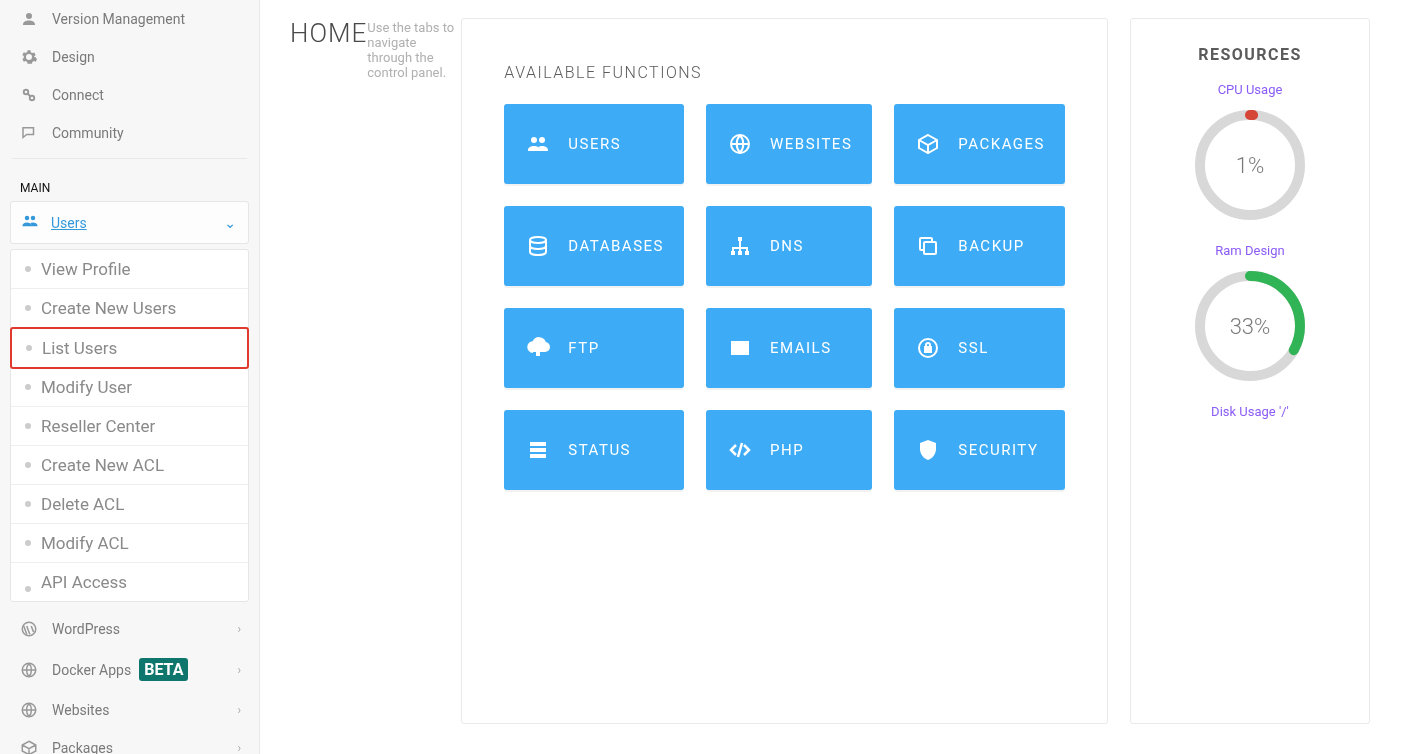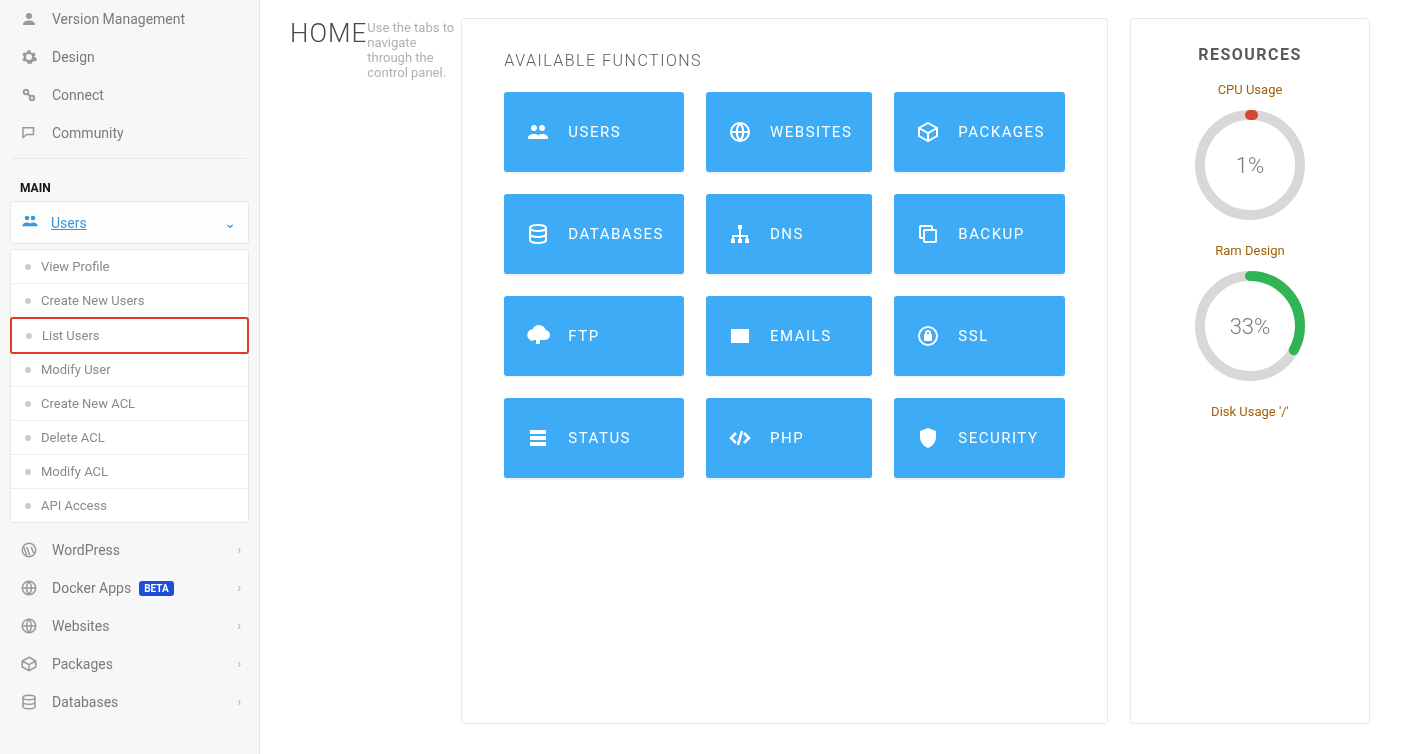--- a/index.html
+++ b/index.html
@@ -38,21 +38,21 @@
 }
 .side-link .chev {
   position: absolute;
   right: 18px;
   color: #aaa;
   font-size: 12px;
 }
 .side-section-label {
   color: #111;
   font-size: 12px;
-  font-weight: 700;
+  font-weight: 400;
   padding: 14px 20px 6px 20px;
 }
 .side-selected {
   margin: 0 10px 5px 10px;
   padding: 10px 10px;
   background: #fdfdfd;
   border: 1px solid #e6e6e6;
   border-radius: 3px;
   display: flex;
   align-items: center;
@@ -70,44 +70,44 @@
   position: absolute; right:12px; color:#3498db;
 }
 .submenu {
   margin: 0 10px 8px 10px;
   border: 1px solid #e6e6e6;
   border-radius: 3px;
   background: #fff;
 }
 .submenu-item {
   padding: 9px 14px;
-  font-size: 13px;
+  font-size: 17px;
   color: #8a8a8a;
   border-bottom: 1px solid #eee;
   cursor: pointer;
   display:flex;
   align-items:center;
 }
-.submenu-item:last-child { border-bottom: none; }
+.submenu-item:last-child { border-bottom: none; align-items: flex-end; }
 .submenu-item::before {
   content:"";
   width:6px; height:6px;
   border-radius:50%;
   background:#ccc;
   margin-right:10px;
 }
 .submenu-item.highlight {
   border: 2px solid #e03a2f;
   border-radius:3px;
   margin:-1px;
 }
 .badge-beta {
-  background:#1d4ed8;
+  background:#0f766e;
   color:#fff;
-  font-size:10px;
+  font-size:16px;
   padding:2px 5px;
   border-radius:3px;
   margin-left:8px;
   font-weight:700;
 }
 .divider { height:1px; background:#e8e8e8; margin:6px 12px 8px 12px; }
 
 .main {
   flex: 1;
   padding: 18px 44px 30px 30px;
@@ -127,21 +127,21 @@
   margin-bottom:24px;
 }
 .content-row { display:flex; gap:22px; }
 .panel {
   border:1px solid #e9e9e9;
   border-radius:3px;
   background:#fff;
 }
 .functions-panel {
   flex:1;
-  padding:32px 42px 40px 42px;
+  padding:44px 42px 40px 42px;
 }
 .functions-panel h2 {
   font-weight:300;
   font-size:16px;
   letter-spacing:1.5px;
   color:#5b5b5b;
   margin-bottom:22px;
 }
 .tile-grid {
   display:grid;
@@ -177,21 +177,21 @@
 }
 .resources-panel h2 {
   font-weight:700;
   font-size:16px;
   letter-spacing:1.5px;
   color:#5b5b5b;
   margin-bottom:18px;
 }
 .gauge-block { margin-bottom:20px; }
 .gauge-title {
-  color:#a16207;
+  color:#8b5cf6;
   font-size:13px;
   margin-bottom:10px;
 }
 .gauge {
   width:116px;
   height:116px;
   margin:0 auto;
   position:relative;
 }
 .gauge svg { transform: rotate(-90deg); }
@@ -264,20 +264,23 @@
         <span>View Profile</span>
       </div>
     <div class="submenu-item">
         <span>Create New Users</span>
       </div>
     <div class="submenu-item highlight">
         <span>List Users</span>
       </div>
     <div class="submenu-item">
         <span>Modify User</span>
+      </div>
+    <div class="submenu-item">
+        <span>Reseller Center</span>
       </div>
     <div class="submenu-item">
         <span>Create New ACL</span>
       </div>
     <div class="submenu-item">
         <span>Delete ACL</span>
       </div>
     <div class="submenu-item">
         <span>Modify ACL</span>
       </div>

